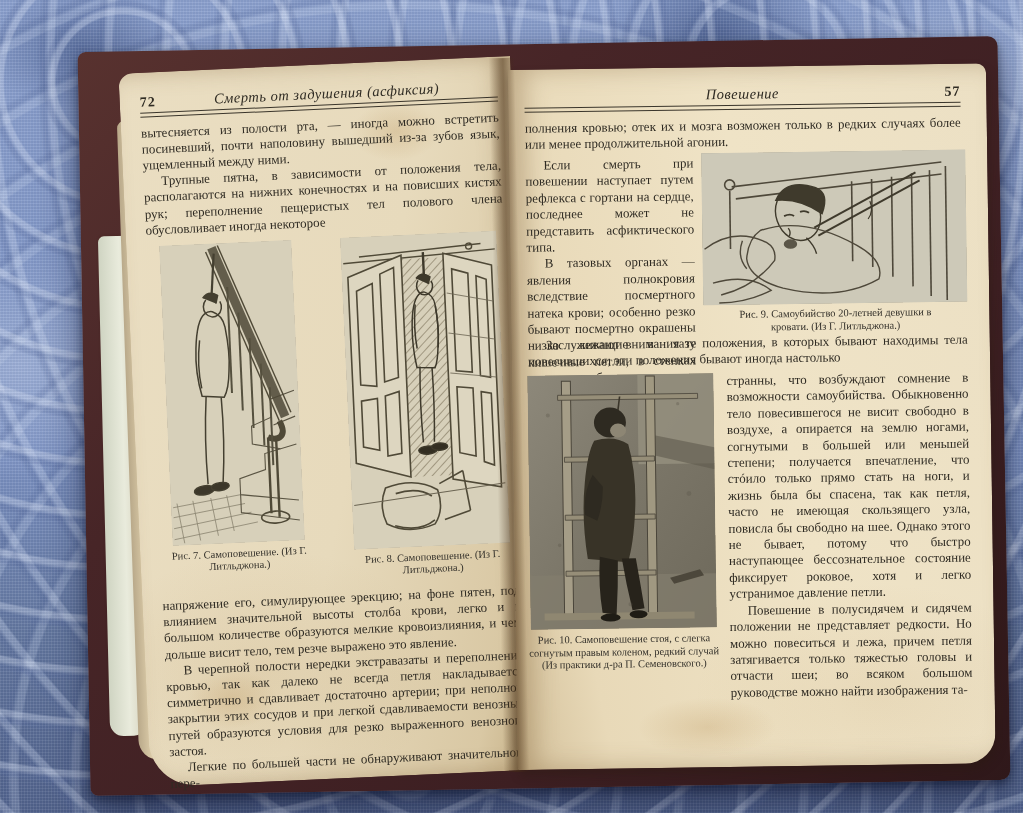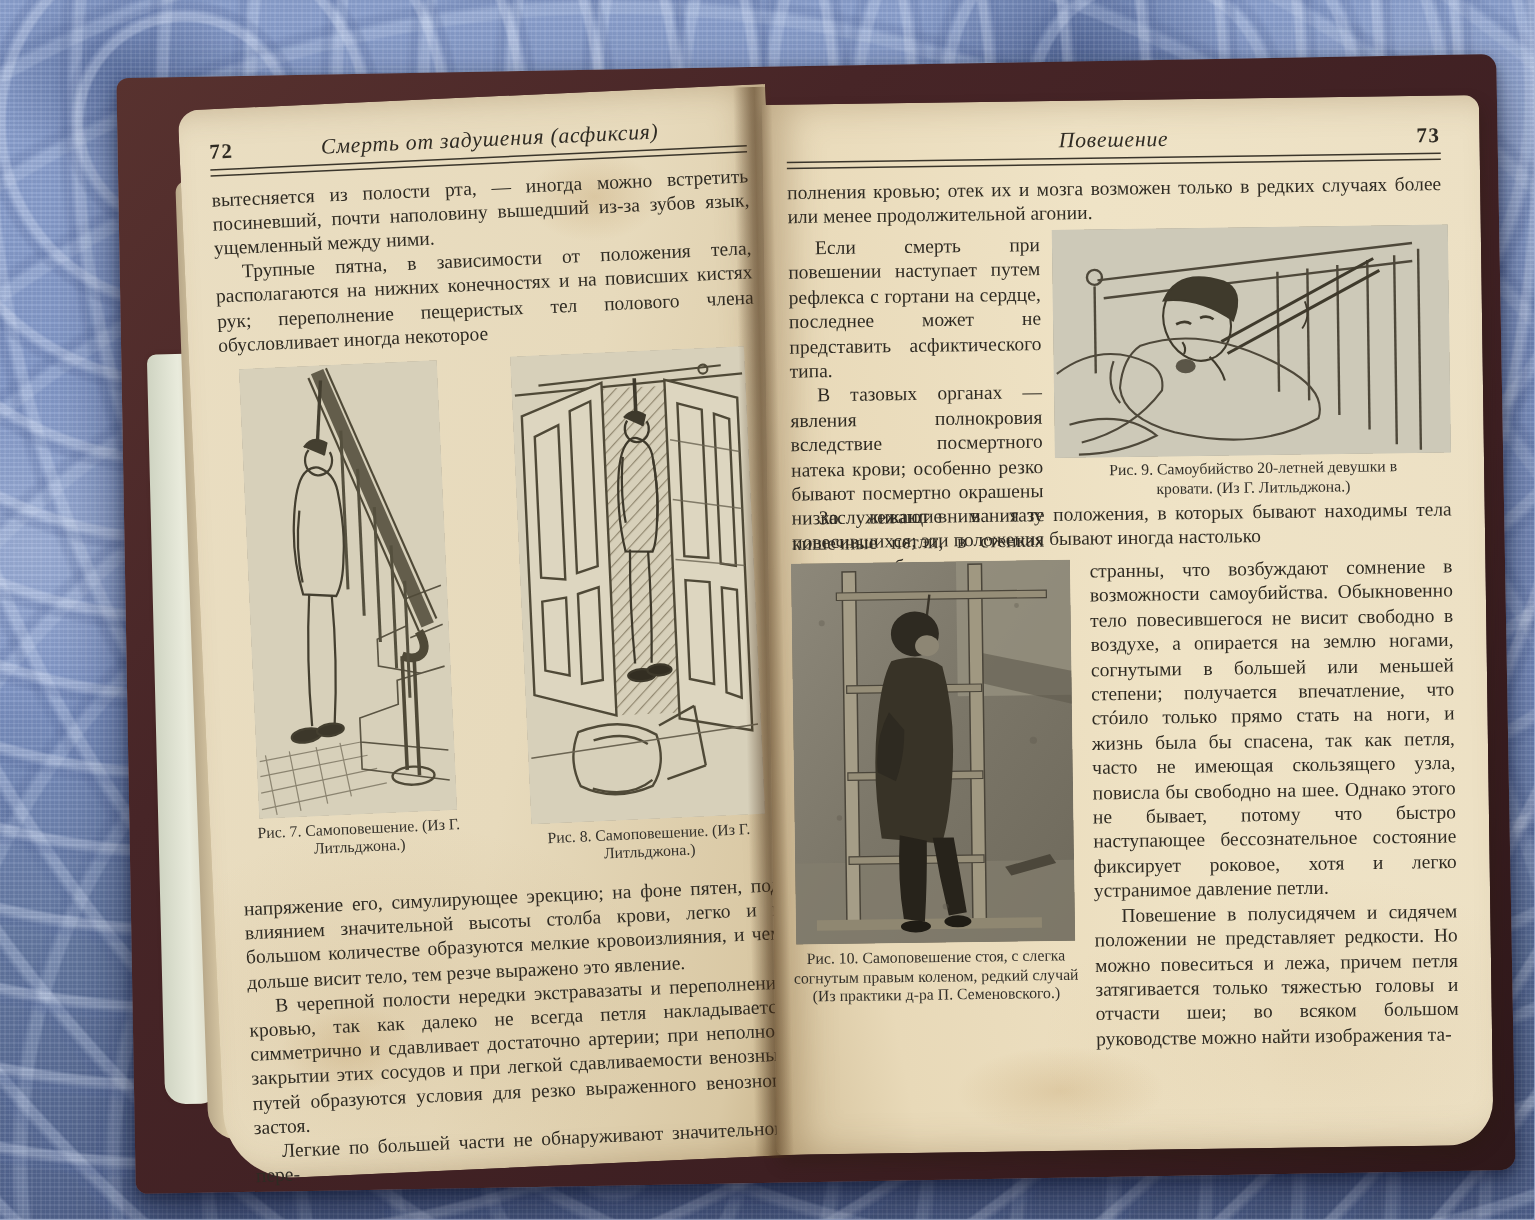--- a/index.html
+++ b/index.html
@@ -264,21 +264,21 @@
   </div>
 </div>
 
 <div class="page right">
   <div class="stain1" style="left:300px;top:120px;"></div>
   <div class="stain1" style="left:120px;top:630px;width:140px;"></div>
   <div class="content">
     <div class="runhead">
       <span class="pagenum" style="visibility:hidden;">73</span>
       <span class="runtitle">Повешение</span>
-      <span class="pagenum">73</span>
+      <span class="pagenum">57</span>
     </div>
     <div class="rule-double"></div>
 
     <div class="bodytext">
       <p class="noindent">полнения кровью; отек их и мозга возможен только в редких случаях более или менее продолжительной агонии.</p>
     </div>
 
     <div class="rp-block col" style="left:16px;top:88px;width:168px;">
       <p>Если смерть при повешении наступает путем рефлекса с гортани на сердце, последнее может не представить асфиктического типа.</p>
       <p>В тазовых органах — явления полнокровия вследствие посмертного натека крови; особенно резко бывают посмертно окрашены низко лежащие в тазу кишечные петли, в стенках которых образуются даже кровоизлияния значительной величины.</p>

